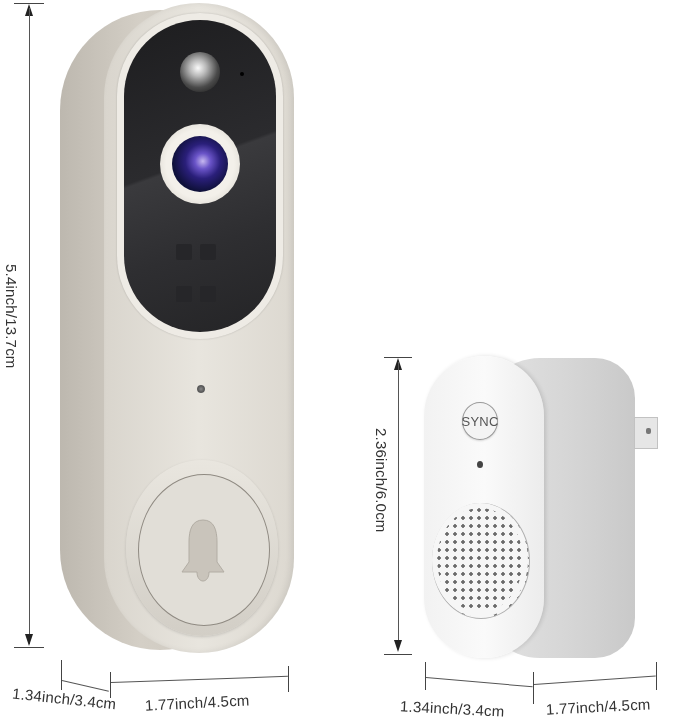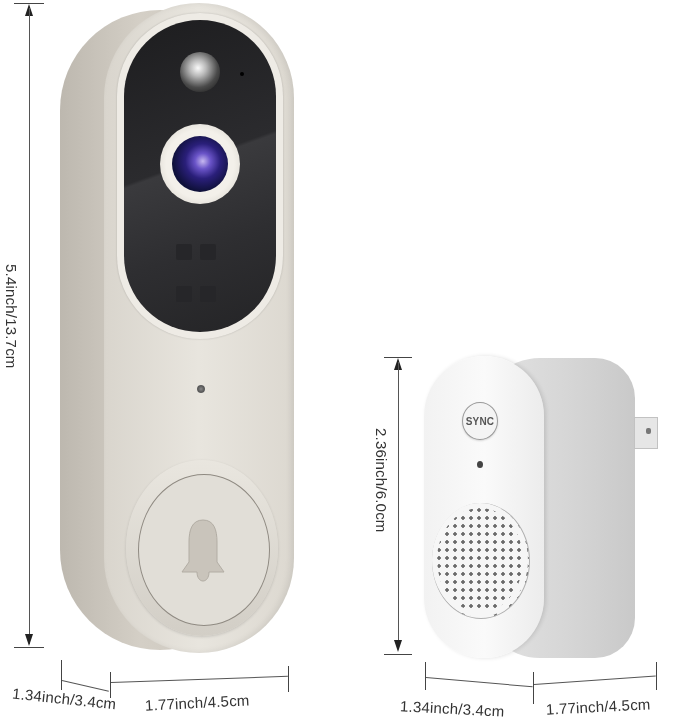--- a/index.html
+++ b/index.html
@@ -53,21 +53,21 @@
              border-radius: 60px 40px 40px 60px; background: linear-gradient(90deg, #e4e4e4 0%, #d5d5d5 60%, #c9c9c9 100%); }
   .ch-plug { position: absolute; left: 634px; top: 417px; width: 22px; height: 30px; background: #e6e6e6;
              border: 1px solid #c2c2c2; }
   .ch-plug-hole { position: absolute; left: 646px; top: 428px; width: 5px; height: 6px; background: #777; border-radius: 2px; }
   .ch-front { position: absolute; left: 424px; top: 356px; width: 120px; height: 302px; border-radius: 60px;
               background: linear-gradient(90deg, #f2f2f2 0%, #fafafa 50%, #ececec 100%);
               box-shadow: 2px 0 4px rgba(0,0,0,0.12); }
   .sync-btn { position: absolute; left: 462px; top: 402px; width: 34px; height: 36px; border-radius: 50%;
               background: #f4f4f4; border: 1px solid #9a9a9a; display: flex; align-items: center; justify-content: center;
               box-shadow: 0 1px 2px rgba(0,0,0,0.15); cursor: pointer; }
-  .sync-label { font-size: 10px; color: #555; letter-spacing: 0.2px; font-weight: bold; }
+  .sync-label { font-size: 13px; color: #555; letter-spacing: 0.2px; }
   .ch-led { position: absolute; left: 477px; top: 461px; width: 6px; height: 7px; border-radius: 50%; background: #444; }
   .speaker { position: absolute; left: 432px; top: 503px; width: 96px; height: 114px; border-radius: 50%;
              background: #f6f6f6; border: 1px solid #b0b0b0; overflow: hidden;
              background-image: radial-gradient(circle, #6a6a6a 1.5px, transparent 2px);
              background-size: 8px 8px; background-position: 2px 2px; }
   .speaker-mask { position: absolute; left: 432px; top: 503px; width: 96px; height: 114px; border-radius: 50%;
                   box-shadow: inset 0 0 0 5px #f6f6f6; }
 </style>
 </head>
 <body>

